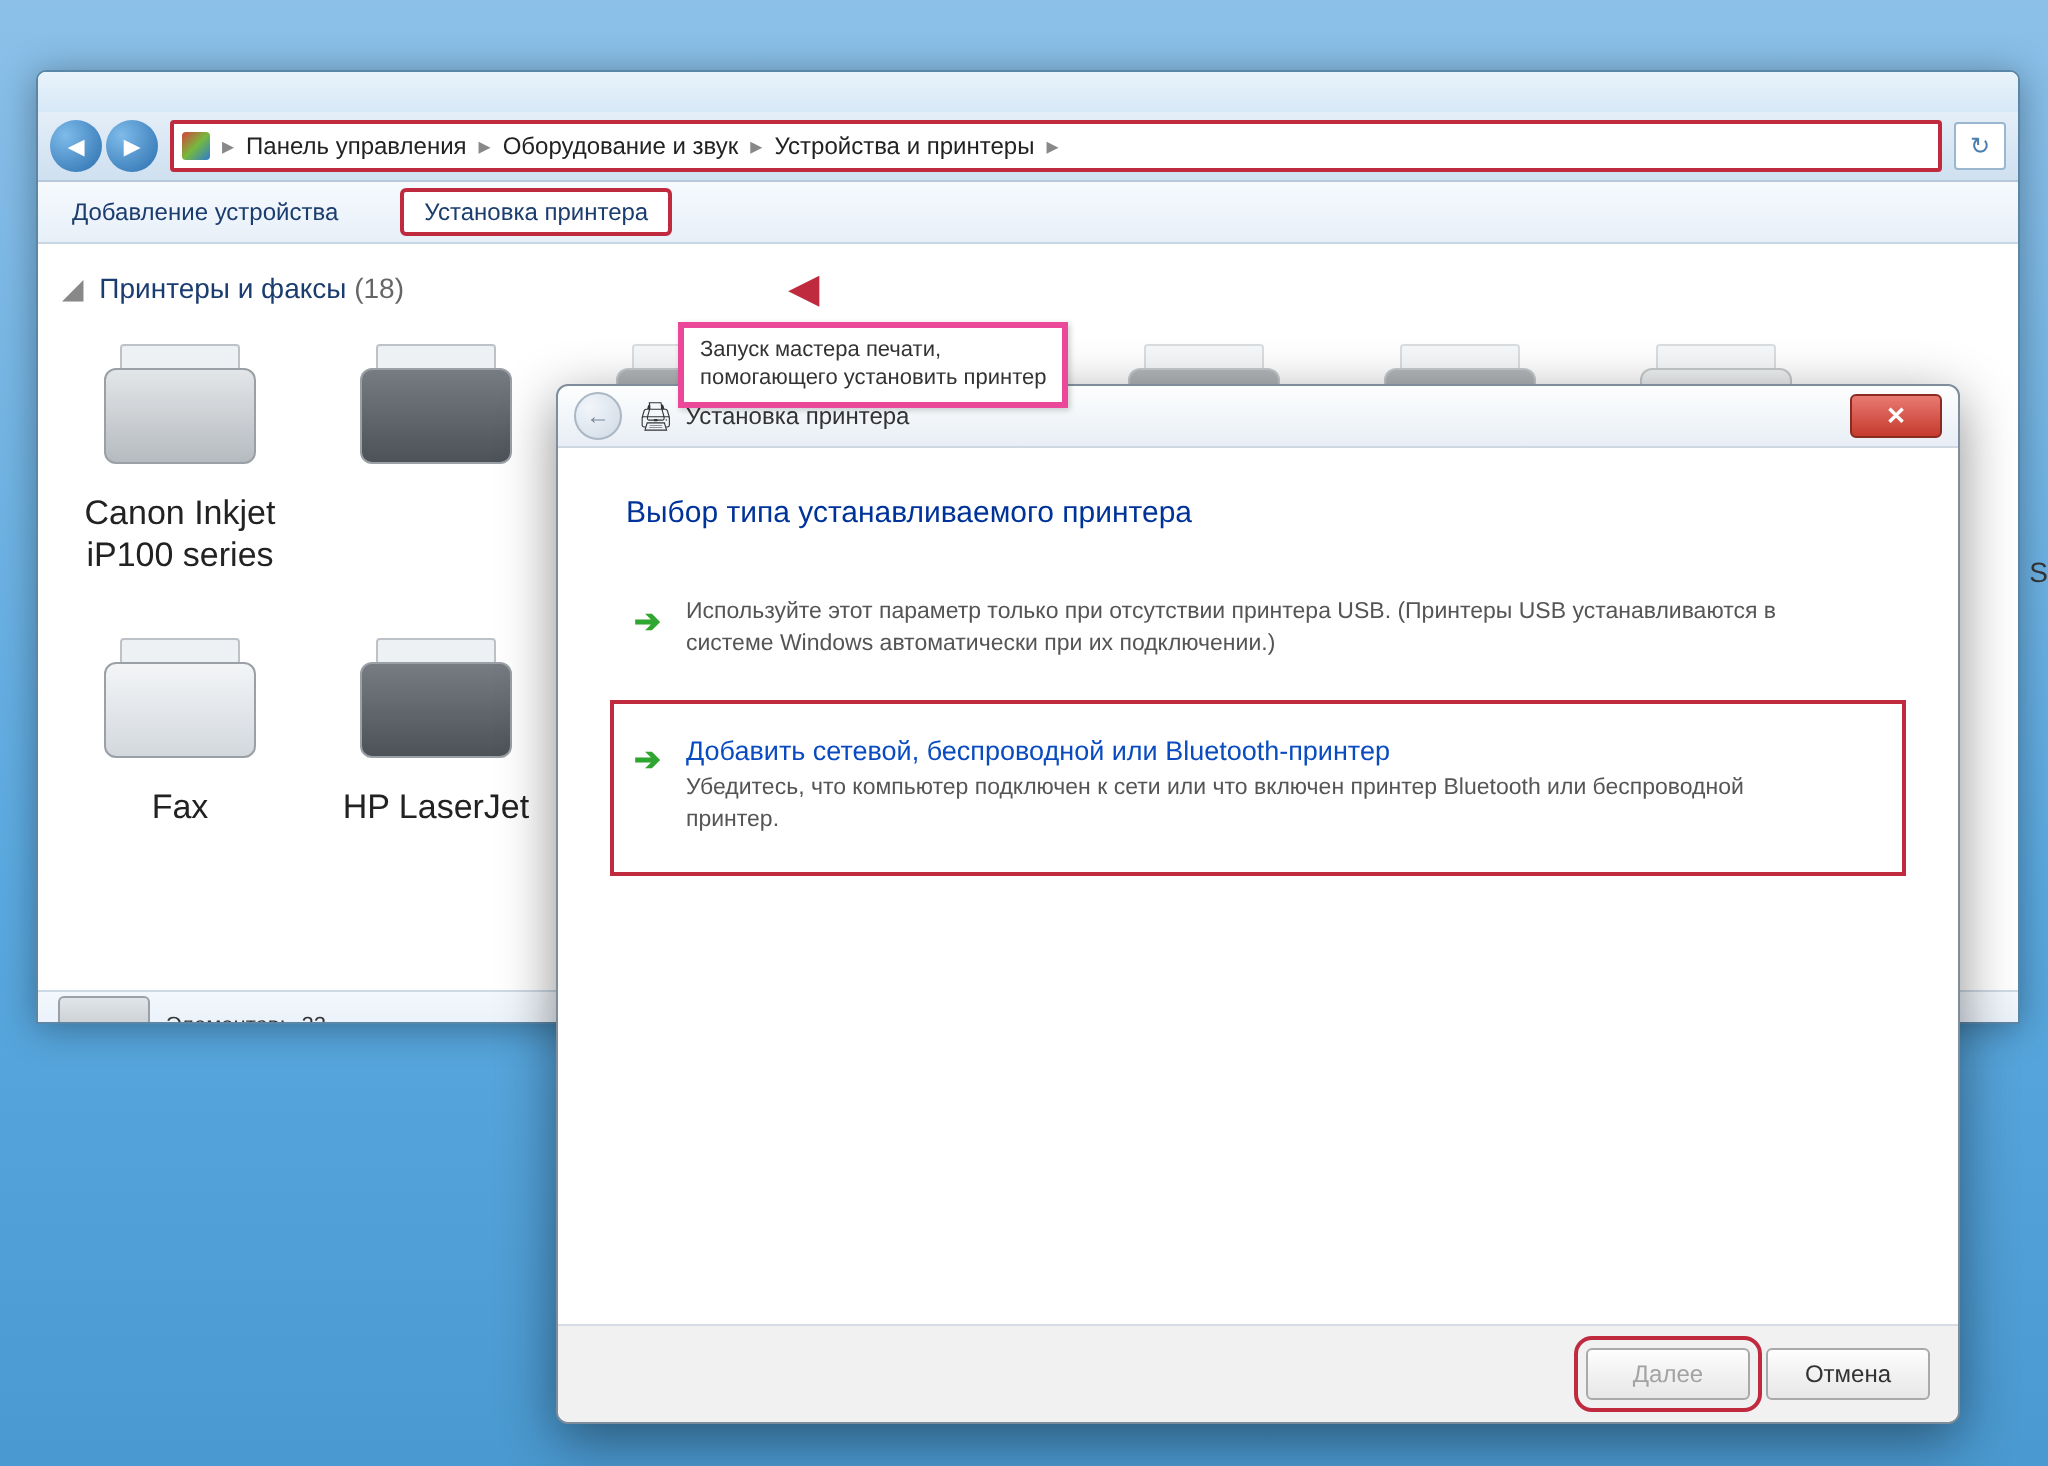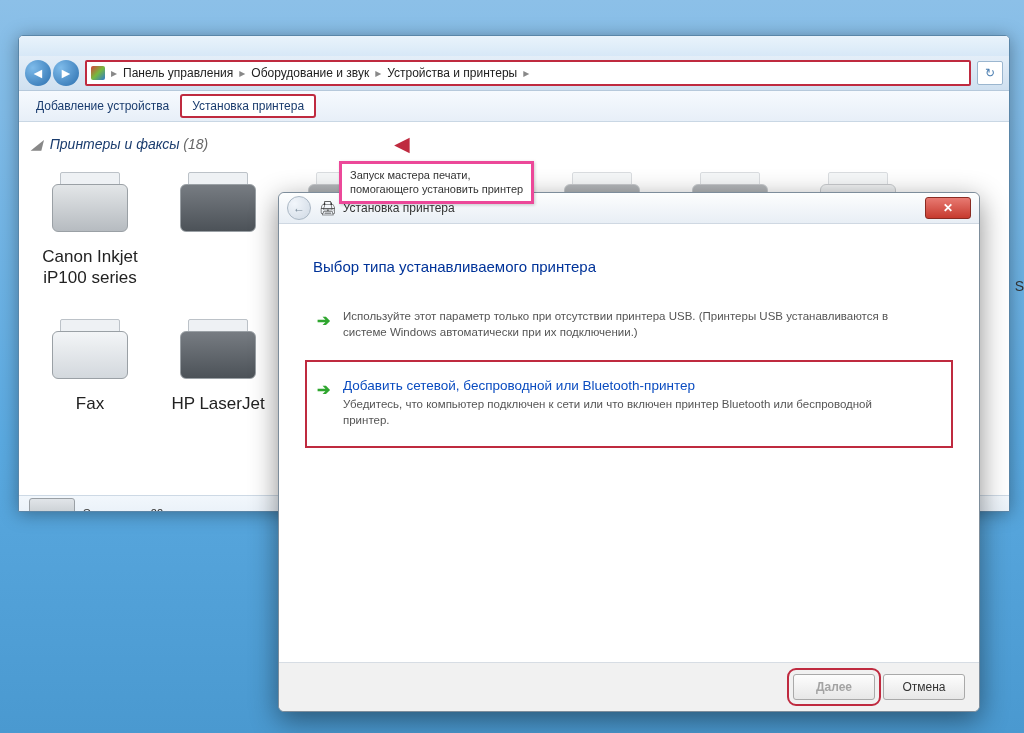--- a/index.html
+++ b/index.html
@@ -79,21 +79,21 @@
     display:flex;align-items:center;justify-content:center;
     color:#4a7db0;
   }
   .toolbar {
     height: 30px;
     background: linear-gradient(to bottom,#f6fafe,#e7eff8);
     border-bottom: 1px solid #c9d7e4;
     display: flex;
     align-items: center;
     padding: 0 6px;
-    gap: 0;
+    gap: 20px;
   }
   .toolbar-btn {
     padding: 4px 10px;
     border: 1px solid transparent;
     border-radius: 3px;
     color:#1a3c6e;
   }
   .toolbar-btn.highlighted {
     border: 2px solid #bf2a3f;
     background:#fff;
@@ -124,21 +124,20 @@
   .content-area {
     padding: 8px 12px;
     display: flex;
     flex-direction: column;
     height: calc(100% - 84px - 34px);
   }
   .cat-header {
     font-size: 14px;
     color:#1a3c6e;
     margin: 6px 0 10px;
-    font-style: italic;
   }
   .cat-arrow { color:#888; margin-right:4px;}
   .cat-count { color:#666; }
   .printer-grid {
     display: flex;
     flex-wrap: wrap;
     gap: 20px 10px;
   }
   .printer-item {
     width: 118px;
@@ -217,21 +216,20 @@
     background:linear-gradient(to bottom,#e87a72,#c63a2e);
     border:1px solid #8a2b22;
     border-radius:3px;
     color:#fff;
     display:flex;align-items:center;justify-content:center;
     font-weight:bold; font-size:12px;
   }
   .wizard-body{
     flex:1;
     padding:24px 34px 10px;
-    margin-top:10px;
   }
   .wizard-heading{
     font-size:15px;
     color:#003399;
     margin-bottom:24px;
   }
   .wizard-option{
     padding:10px 6px 12px 30px;
     margin:4px 0;
     position:relative;
@@ -259,21 +257,21 @@
     background:linear-gradient(to bottom,#fdfdfd,#e7e7e7);
     border:1px solid #a9a9a9;
     border-radius:3px;
     display:flex;align-items:center;justify-content:center;
     font-size:12px;color:#333;
   }
   .wizard-btn.disabled{
     color:#a3a3a3;
   }
   .wizard-btn.ring{
-    outline:2px solid #bf2a3f; outline-offset:4px;font-weight:bold;
+    outline:2px solid #bf2a3f; outline-offset:4px;
   }
   .spacer-option { height:8px; }
   .s-letter {
     position:absolute;
     right:0; top:278px;
     color:#333; font-size:14px;
   }
   .ctrl-icon {
     width:14px;height:14px;
     background:linear-gradient(135deg,#d6433b,#76b93e 50%,#2e7ad1);

